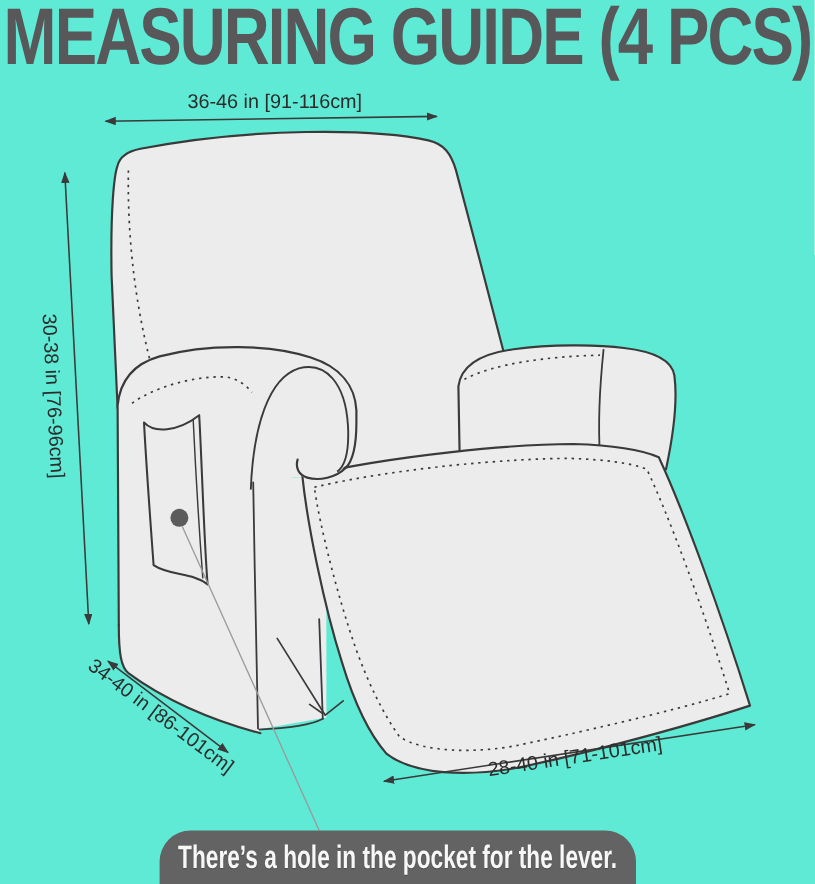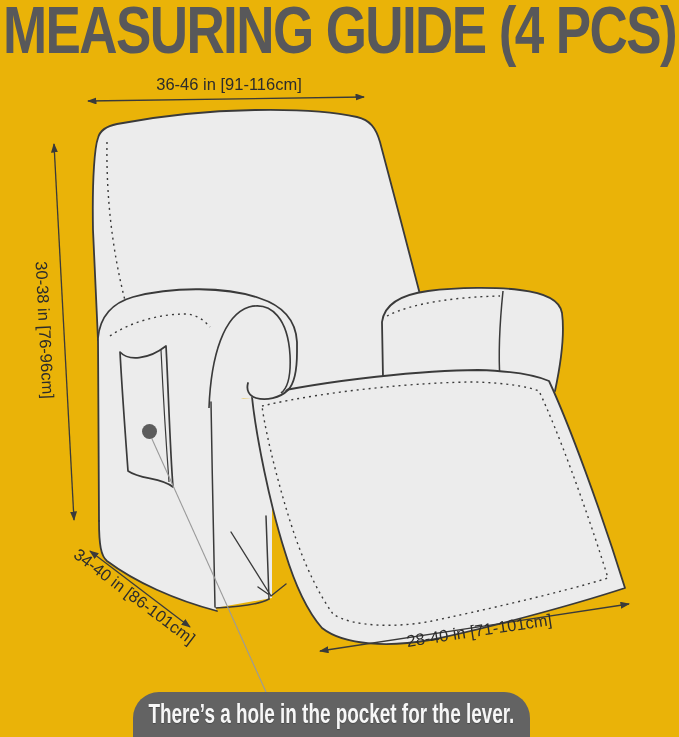--- a/index.html
+++ b/index.html
@@ -1,17 +1,17 @@
 <!DOCTYPE html>
 <html><head>
 <meta charset="utf-8">
 <style>
   html,body{margin:0;padding:0;background:#fff;}
   #stage{
-    position:relative;width:679px;height:737px;overflow:hidden;background:#eab308;
+    position:relative;width:679px;height:737px;overflow:hidden;background:#5eead4;
     font-family:"Liberation Sans",sans-serif;
   }
   #art{position:absolute;left:0;top:0;}
   .meas-label{
     font-family:"Liberation Sans",sans-serif;
     font-size:16.5px;fill:#2c2c2c;
   }
   #note-banner{
     position:absolute;left:133px;top:692px;width:397px;height:60px;
     background:#636363;border-radius:26px 26px 0 0;

